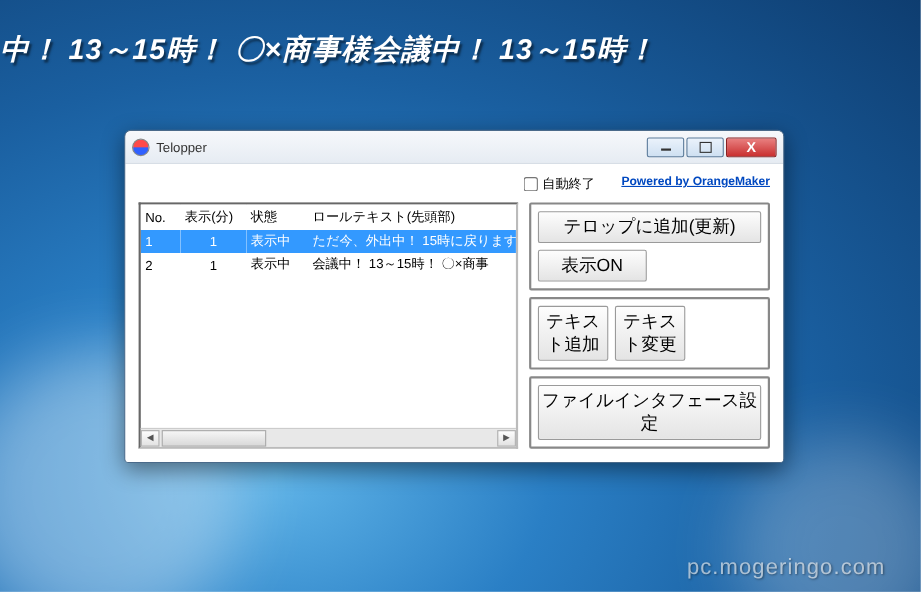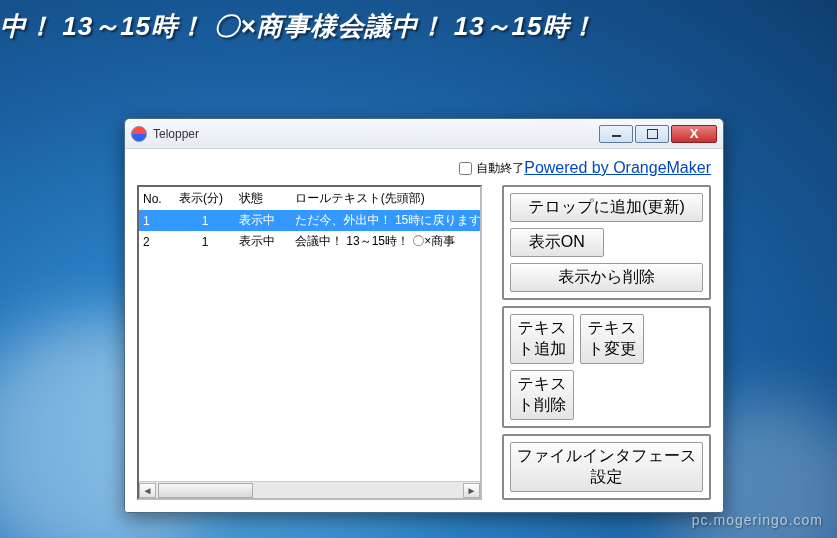--- a/index.html
+++ b/index.html
@@ -9,30 +9,30 @@
     font-size: 12px;
     background: radial-gradient(ellipse at 30% 80%, #5fb4e8 0%, #2a7fc5 30%, #1a5fa0 60%, #0e3d70 100%);
     position: relative;
     overflow: hidden;
   }
   .glow { position:absolute; border-radius:50%; filter:blur(30px); }
   .glow1 { width:260px; height:260px; left:-40px; bottom:-40px; background:rgba(255,255,255,0.35); }
   .glow2 { width:200px; height:200px; right:-30px; bottom:-60px; background:rgba(255,255,255,0.25); }
 
   .ticker {
-    position:absolute; top:9px; left:0; width:100%;
+    position:absolute; top:28px; left:0; width:100%;
     font-size:26px; font-weight:bold; font-style:italic;
     color:#fff;
     text-shadow: 2px 2px 2px rgba(0,0,0,0.5);
     white-space:nowrap;
     letter-spacing:1px;
   }
 
   .window {
-    position:absolute; left:124px; top:118px;
+    position:absolute; left:113px; top:118px;
     width:600px;
     background:#fff;
     border:1px solid #4a6a8a;
     border-radius:6px 6px 4px 4px;
     box-shadow:0 6px 20px rgba(0,0,0,0.45);
     overflow:hidden;
   }
   .titlebar {
     height:30px;
     background:linear-gradient(#f6f8fb,#e6ecf3);
@@ -64,29 +64,29 @@
     color:#fff; font-weight:bold; font-size:13px;
   }
   .winbtn.min::before { content:""; width:9px; height:2px; background:#333; display:block; margin-top:5px;}
   .winbtn.max::before { content:""; width:9px; height:8px; border:1px solid #333; display:block;}
 
   .client {
     padding:10px 12px 12px 12px;
     background:#fff;
   }
   .toprow {
-    display:flex; justify-content:flex-end; align-items:flex-end;
-    gap:0; margin-bottom:8px;
+    display:flex; justify-content:flex-end; align-items:flex-start;
+    gap:24px; margin-bottom:8px;
     font-size:12px;
   }
   .toprow label { display:flex; align-items:center; gap:4px; }
-  .toprow a { color:#0048c0; text-decoration:underline; font-size:16px; }
+  .toprow a { color:#0048c0; text-decoration:underline; font-size:11px;font-weight:bold; }
 
   .body {
-    display:flex; gap:20px;justify-content:space-between;
+    display:flex; gap:10px;justify-content:space-between;
   }
   .listwrap {
     width:345px;
     border:2px inset #bbb;
     background:#fff;
     display:flex; flex-direction:column;
   }
   table.list {
     width:100%; border-collapse:collapse; font-size:12px;
     table-layout:fixed;
@@ -138,23 +138,23 @@
     border:1px solid #9a9a9a;
     border-radius:2px;
     text-align:center;
     cursor:default;
   }
   .btn.full { width:100%; }
   .btn.half { width:calc(50% - 3px); }
   .btn.med { width:64px; }
 
   .watermark {
-    position:absolute; right:14px; bottom:10px;
+    position:absolute; right:32px; bottom:10px;
     color:rgba(255,255,255,0.6);
-    font-size:14px;
+    font-size:20px;
     text-shadow:1px 1px 2px rgba(0,0,0,0.4);
     letter-spacing:1px;
   }
 </style>
 </head>
 <body>
 
 <div class="glow glow1"></div>
 <div class="glow glow2"></div>
 
@@ -219,26 +219,24 @@
             <div class="thumb"></div>
           </div>
           <div class="arrow">►</div>
         </div>
       </div>
 
       <div class="panel">
         <div class="group">
           <div class="btn full">テロップに追加(更新)</div>
           <div class="btn half">表示ON</div>
-          <div class="btn full">表示から削除</div>
         </div>
         <div class="group">
           <div class="btn med">テキスト追加</div>
           <div class="btn med">テキスト変更</div>
-          <div class="btn med">テキスト削除</div>
         </div>
         <div class="group">
           <div class="btn full">ファイルインタフェース設定</div>
         </div>
       </div>
     </div>
   </div>
 </div>
 
 <div class="watermark">pc.mogeringo.com</div>

